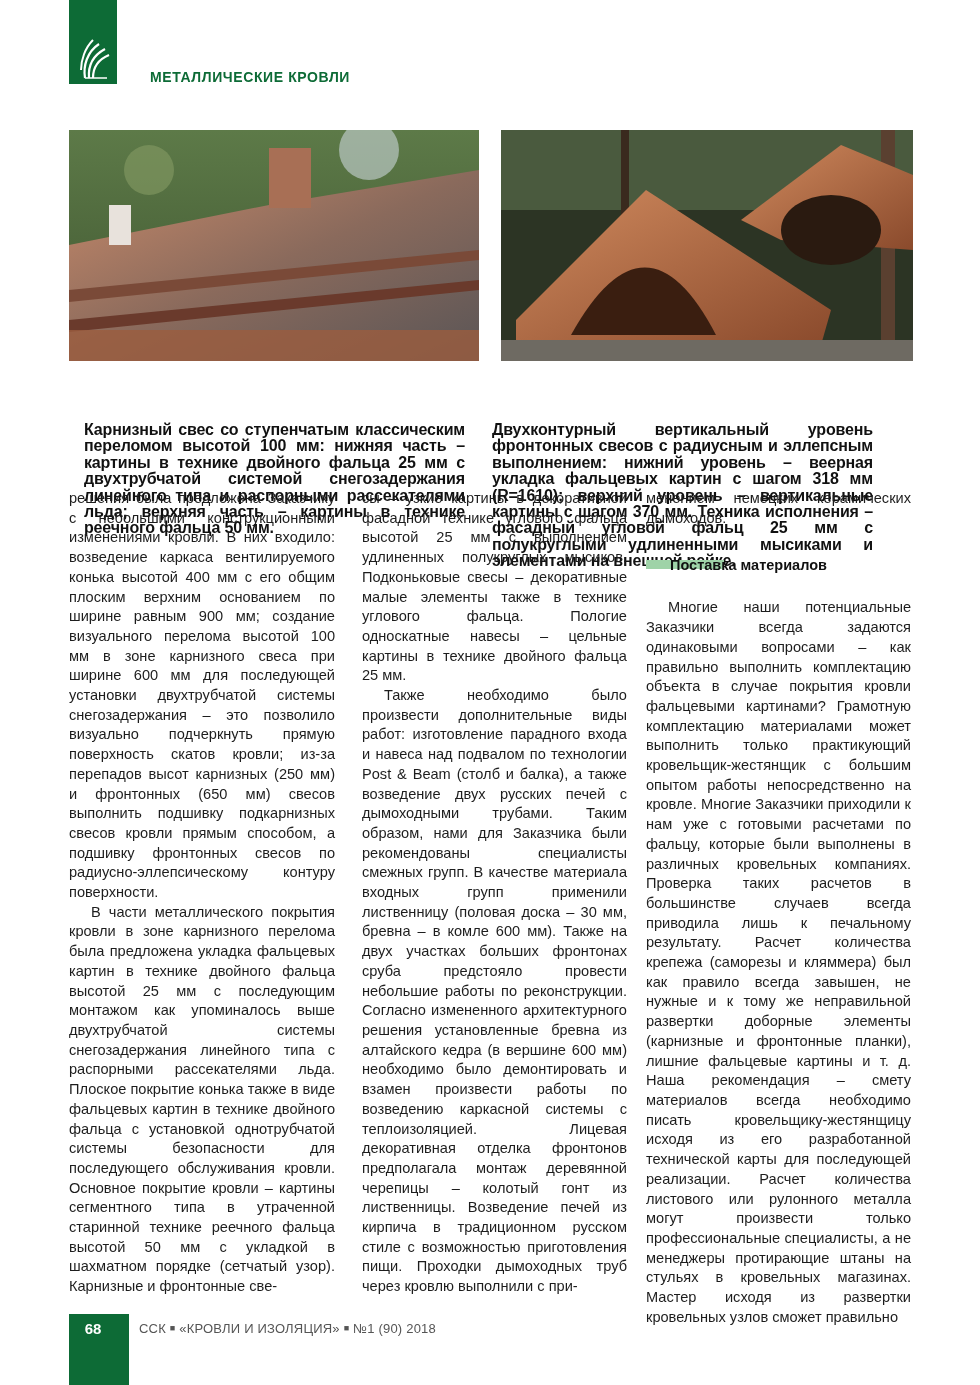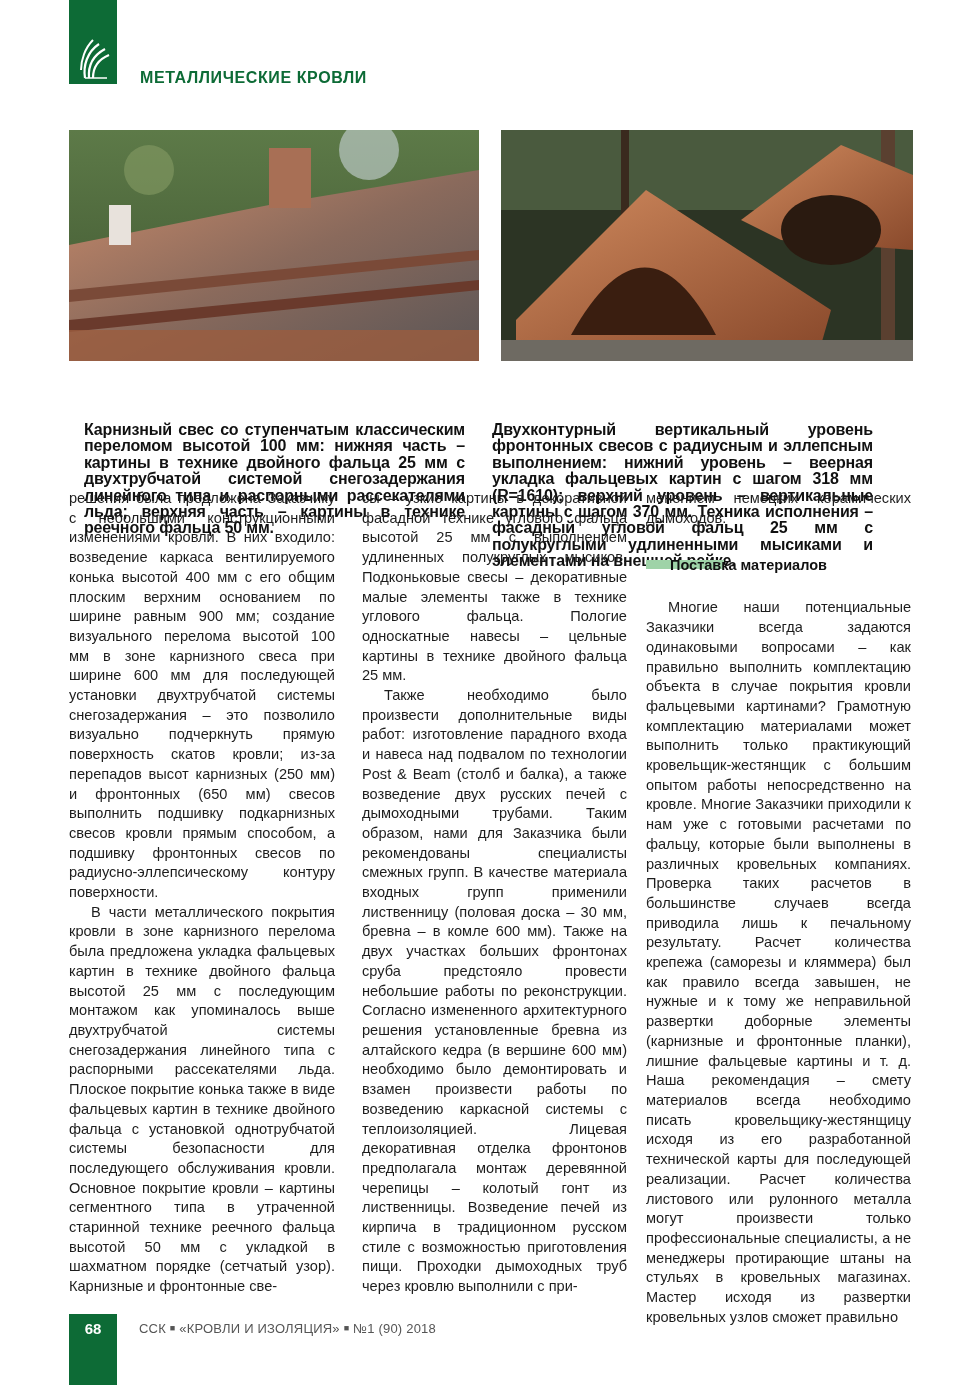--- a/index.html
+++ b/index.html
@@ -1,20 +1,20 @@
 <!DOCTYPE html>
 <html><head>
 <meta charset="utf-8">
 <style>
   html, body { margin:0; padding:0; background:#ffffff; }
   body { width:980px; height:1385px; position:relative; overflow:hidden; font-family:"Liberation Sans", sans-serif; color:#1a1a1a; }
 
   .top-tab { position:absolute; left:69px; top:0; width:48px; height:84px; background:#0d6b36; }
   .logo-icon { position:absolute; left:8px; top:32px; width:34px; height:48px; }
-  .section-title { position:absolute; left:140px; top:69px; font-size:16px; font-weight:bold; color:#0d6b36; letter-spacing:0.6px; }
+  .section-title { position:absolute; left:150px; top:69px; font-size:14px; font-weight:bold; color:#0d6b36; letter-spacing:0.6px; }
 
   .photo { position:absolute; top:130px; height:231px; overflow:hidden; }
   .photo-left { left:69px; width:410px; }
   .photo-right { left:501px; width:412px; }
   .photo svg { width:100%; height:100%; display:block; }
 
   .caption { position:absolute; font-size:16px; font-weight:bold; line-height:16.4px; text-align:justify; color:#111; font-family:"Liberation Sans", sans-serif; letter-spacing:-0.15px;margin-top:47px; }
   .caption-left { left:84px; top:375px; width:381px; }
   .caption-right { left:492px; top:375px; width:381px; }
 
@@ -22,21 +22,21 @@
   .col p { margin:0; }
   .col p.indent { text-indent:22px; }
   .col1 { left:69px; width:266px; }
   .col2 { left:362px; width:265px; }
   .col3 { left:646px; width:265px; }
 
   .subhead { position:relative; margin:28px 0 22px 0; height:20px; }
   .subhead-bar { position:absolute; left:0; top:4px; width:78px; height:9px; background:#9fd3a8; }
   .subhead-text { position:absolute; left:24px; top:0; font-size:14.5px; font-weight:bold; color:#111; }
 
-  .bottom-tab { position:absolute; left:69px; top:1314px; width:48px; height:71px; background:#0d6b36; }
+  .bottom-tab { position:absolute; left:69px; top:1314px; width:60px; height:71px; background:#0d6b36; }
   .page-number { position:absolute; left:0; top:6px; width:48px; text-align:center; color:#fff; font-weight:bold; font-size:15px; }
   .footer-text { position:absolute; left:139px; top:1321px; font-size:13px; color:#555; letter-spacing:0.2px; }
   .footer-text .sep { font-size:9px; vertical-align:2px; color:#555; }
 </style>
 </head>
 <body>
 
 <div class="top-tab">
   <svg class="logo-icon" viewBox="0 0 34 48">
     <path d="M8 46 C6 34 10 20 22 12" stroke="#fff" stroke-width="2.2" fill="none"></path>

